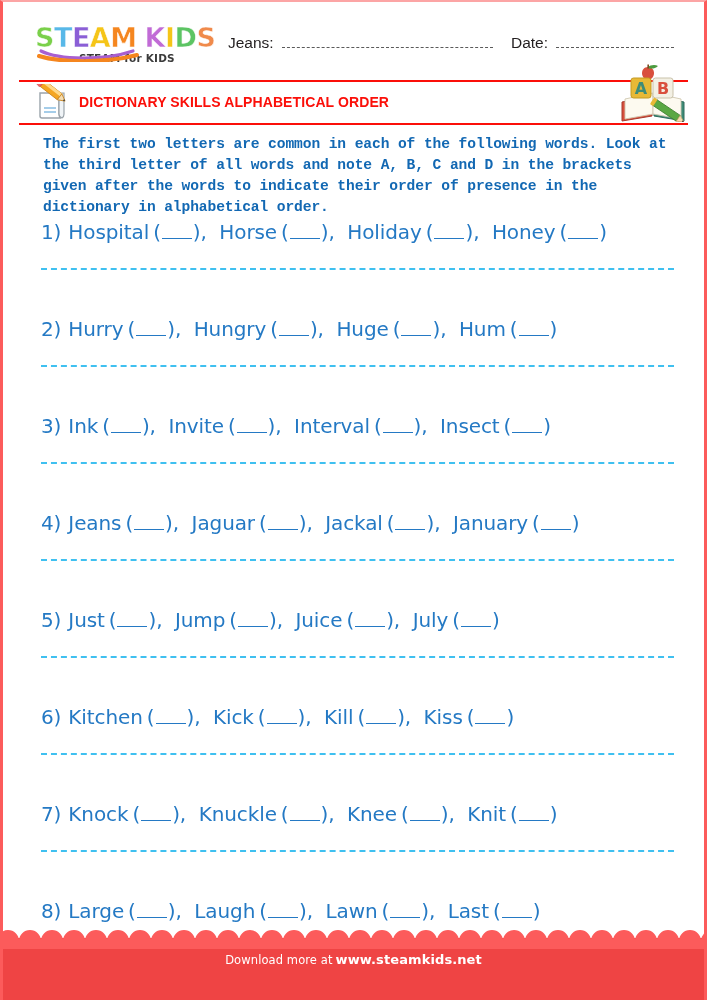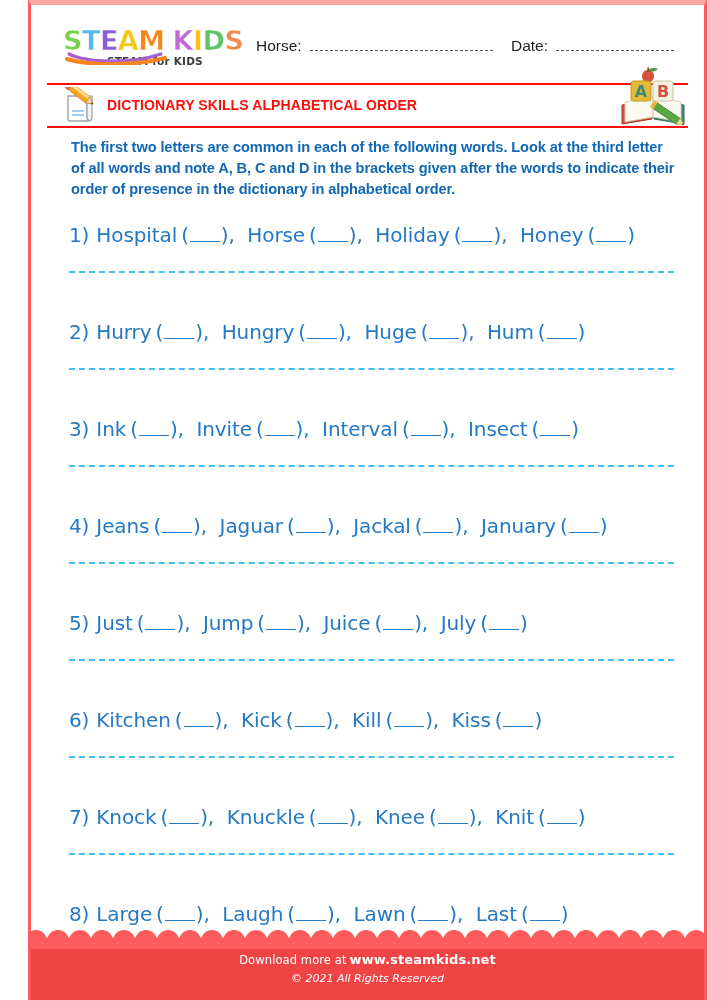--- a/index.html
+++ b/index.html
@@ -15,24 +15,23 @@
     font-family: "Liberation Sans", sans-serif;
   }
 
   
   .page {
     position: absolute;
     inset: 0;
     background: #ffffff;
     border-left: 3px solid #fc5b5b;
     border-right: 3px solid #fc5b5b;
-    border-top: 5px solid #fca5a5;
+    border-top: 2px solid #fca5a5;
     box-sizing: border-box;
     overflow: hidden;
-    margin-left: 28px;
   }
 
   
   .header-row {
     position: absolute;
     top: 22px;
     left: 0;
     right: 0;
     height: 52px;
     display: flex;
@@ -138,21 +137,21 @@
   }
   .rule.top { top: 78px; }
   .rule.bottom { top: 121px; }
 
   
   .instructions {
     position: absolute;
     top: 132px;
     left: 40px;
     right: 26px;
-    font-family: Liberation Sans, sans-serif;
+    font-family: Liberation Mono, monospace;
     font-weight: bold;
     font-size: 14.6px;
     line-height: 21px;
     color: #1268b3;
     letter-spacing: -0.1px;
   }
 
   
   .questions {
     position: absolute;
@@ -239,21 +238,21 @@
       <div class="logo-swoosh">
         <svg width="120" height="14" viewBox="0 0 120 14">
           <path d="M4 3 C22 12, 66 13, 96 3" stroke="#a85fd0" stroke-width="3.2" fill="none" stroke-linecap="round"></path>
           <path d="M2 8 C24 15, 70 15, 100 7" stroke="#f5861f" stroke-width="4" fill="none" stroke-linecap="round"></path>
         </svg>
       </div>
       <div class="logo-tagline">STEAM for KIDS</div>
     </div>
 
     <div class="namedate">
-      <span class="nd-label">Horse:</span>
+      <span class="nd-label">Jeans:</span>
       <span class="nd-line name-line"></span>
       <span class="nd-label date">Date:</span>
       <span class="nd-line date-line"></span>
     </div>
   </div>
 
   <div class="rule top"></div>
 
   <div class="title-band">
     <div class="title-icon">
@@ -344,16 +343,15 @@
       <g fill="#fc5b5b">
         <rect x="0" y="10" width="707" height="10"></rect>
       </g>
       <g fill="#fc5b5b" id="scallops">
           <path d="M-6 12 a11 11 0 0 1 22 0 z M16 12 a11 11 0 0 1 22 0 z M38 12 a11 11 0 0 1 22 0 z M60 12 a11 11 0 0 1 22 0 z M82 12 a11 11 0 0 1 22 0 z M104 12 a11 11 0 0 1 22 0 z M126 12 a11 11 0 0 1 22 0 z M148 12 a11 11 0 0 1 22 0 z M170 12 a11 11 0 0 1 22 0 z M192 12 a11 11 0 0 1 22 0 z M214 12 a11 11 0 0 1 22 0 z M236 12 a11 11 0 0 1 22 0 z M258 12 a11 11 0 0 1 22 0 z M280 12 a11 11 0 0 1 22 0 z M302 12 a11 11 0 0 1 22 0 z M324 12 a11 11 0 0 1 22 0 z M346 12 a11 11 0 0 1 22 0 z M368 12 a11 11 0 0 1 22 0 z M390 12 a11 11 0 0 1 22 0 z M412 12 a11 11 0 0 1 22 0 z M434 12 a11 11 0 0 1 22 0 z M456 12 a11 11 0 0 1 22 0 z M478 12 a11 11 0 0 1 22 0 z M500 12 a11 11 0 0 1 22 0 z M522 12 a11 11 0 0 1 22 0 z M544 12 a11 11 0 0 1 22 0 z M566 12 a11 11 0 0 1 22 0 z M588 12 a11 11 0 0 1 22 0 z M610 12 a11 11 0 0 1 22 0 z M632 12 a11 11 0 0 1 22 0 z M654 12 a11 11 0 0 1 22 0 z M676 12 a11 11 0 0 1 22 0 z M698 12 a11 11 0 0 1 22 0 z " fill="#fc5b5b"></path>
         </g>
     </svg>
     <div class="foot-line1">
       <span>Download more at</span><a class="site" href="#" style="color:#ffffff;text-decoration:none;">www.steamkids.net</a>
     </div>
-    <div class="foot-line2">© 2021 All Rights Reserved</div>
   </div>
 
 </div>
 
 </body></html>

